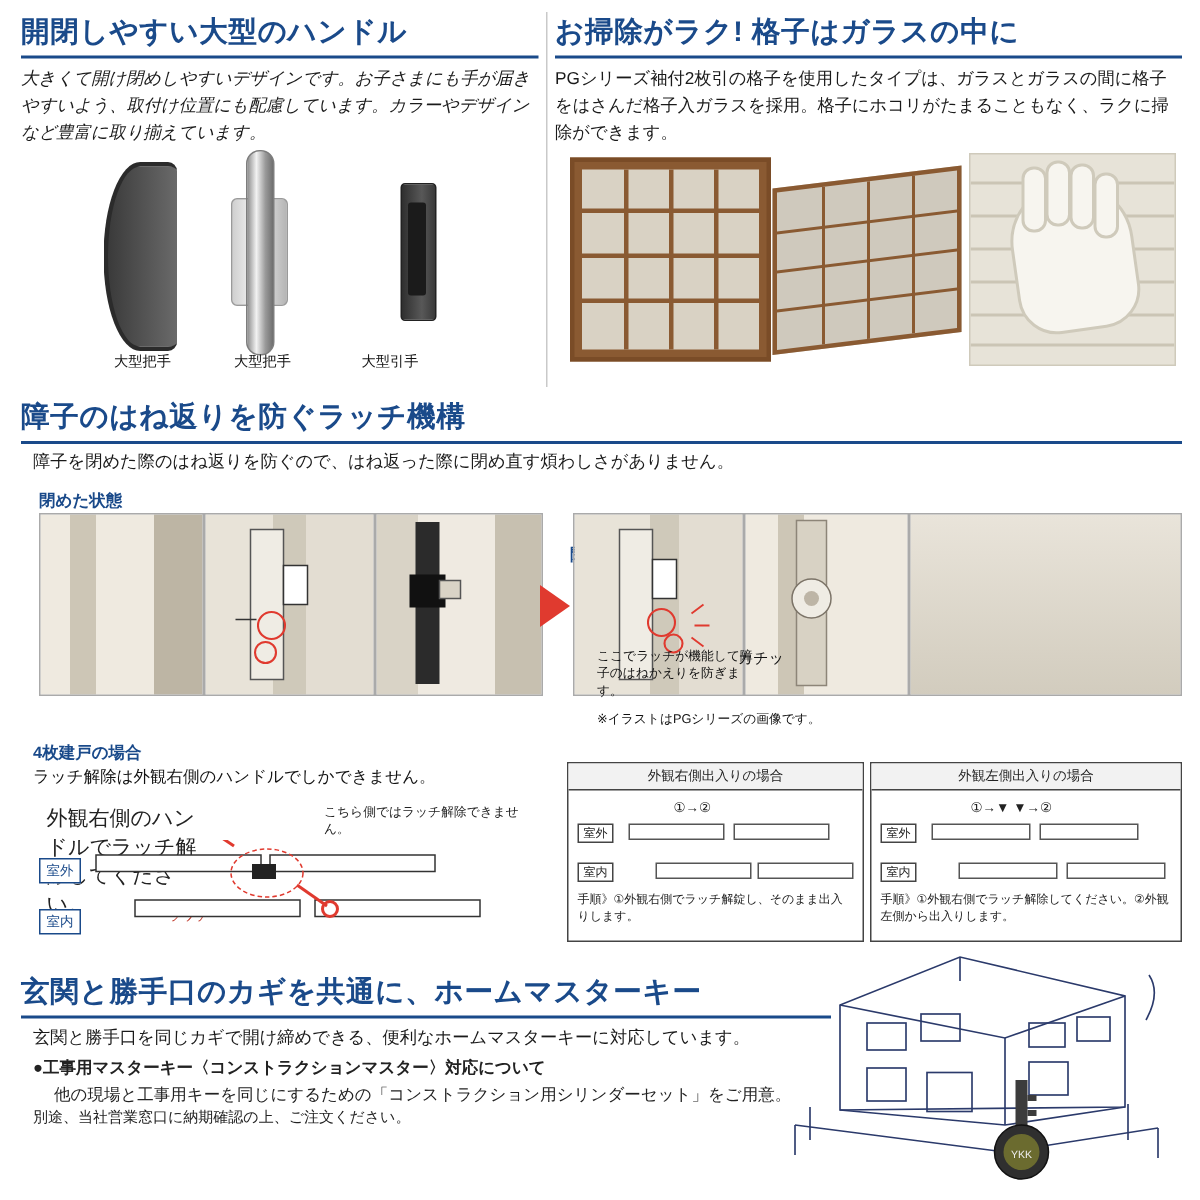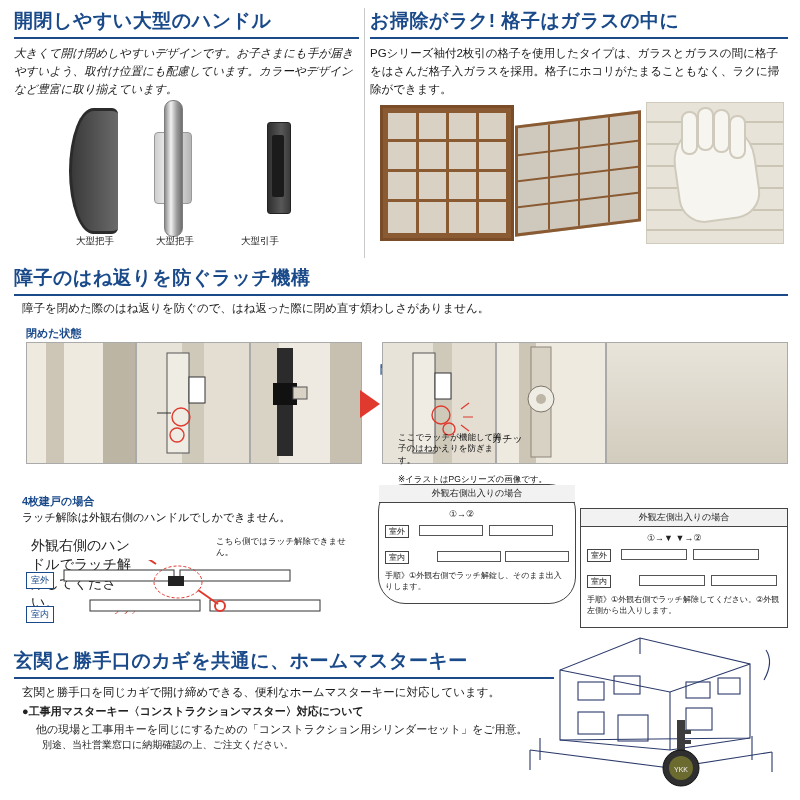--- a/index.html
+++ b/index.html
@@ -81,21 +81,21 @@
   .dbox .hd{font-size:9px;text-align:center;border-bottom:1px solid #444;background:#f2f2f2;padding:2px 0;}
   .cellbar{position:absolute;border:1px solid #555;background:#fff;height:9px;}
   .smalltag{position:absolute;border:1px solid #444;font-size:8px;padding:0 3px;background:#fff;}
   .dnote{position:absolute;font-size:8px;line-height:1.35;}
 
   
   .bot-title{position:absolute;left:14px;top:648px;width:540px;}
   .bot-lead{position:absolute;left:22px;top:684px;width:520px;}
   .bot-sub{position:absolute;left:22px;top:704px;width:520px;font-size:11px;font-weight:bold;}
   .bot-p1{position:absolute;left:36px;top:722px;width:500px;font-size:11px;}
-  .bot-p2{position:absolute;left:22px;top:738px;width:500px;font-size:10px;margin-left:20px;}
+  .bot-p2{position:absolute;left:22px;top:738px;width:500px;font-size:10px;}
 
   .house{position:absolute;left:520px;top:620px;width:260px;height:175px;}
   .key{position:absolute;left:660px;top:720px;width:44px;height:70px;}
 </style>
 </head>
 <body>
 
 <div class="page">
 
   <div class="top-left">
@@ -220,21 +220,21 @@
     <rect x="30" y="40" width="110" height="11" fill="#fff" stroke="#333"></rect>
     <rect x="150" y="40" width="110" height="11" fill="#fff" stroke="#333"></rect>
     <ellipse cx="118" cy="22" rx="24" ry="16" fill="none" stroke="#e03a2f" stroke-dasharray="3 2"></ellipse>
     <rect x="108" y="16" width="16" height="10" fill="#222"></rect>
     <path d="M96 4 l-18 -12" stroke="#e03a2f" stroke-width="2"></path>
     <circle cx="76" cy="-9" r="5" fill="none" stroke="#e03a2f" stroke-width="2"></circle>
     <path d="M138 30 l20 14" stroke="#e03a2f" stroke-width="2"></path>
     <circle cx="160" cy="46" r="5" fill="none" stroke="#e03a2f" stroke-width="2"></circle>
   </svg>
 
-  <div class="dbox" style="left:378px;top:484px;width:196px;height:118px;border-radius:27px;">
+  <div class="dbox" style="left:378px;top:508px;width:196px;height:118px;">
     <div class="hd">外観右側出入りの場合</div>
     <div style="position:absolute;left:70px;top:24px;font-size:9px;">①→②</div>
     <div class="smalltag" style="left:6px;top:40px;">室外</div>
     <div class="smalltag" style="left:6px;top:66px;">室内</div>
     <div class="cellbar" style="left:40px;top:40px;width:62px;"></div>
     <div class="cellbar" style="left:110px;top:40px;width:62px;"></div>
     <div class="cellbar" style="left:58px;top:66px;width:62px;"></div>
     <div class="cellbar" style="left:126px;top:66px;width:62px;"></div>
     <div class="dnote" style="left:6px;top:86px;width:184px;">手順》①外観右側でラッチ解錠し、そのまま出入りします。</div>
   </div>

